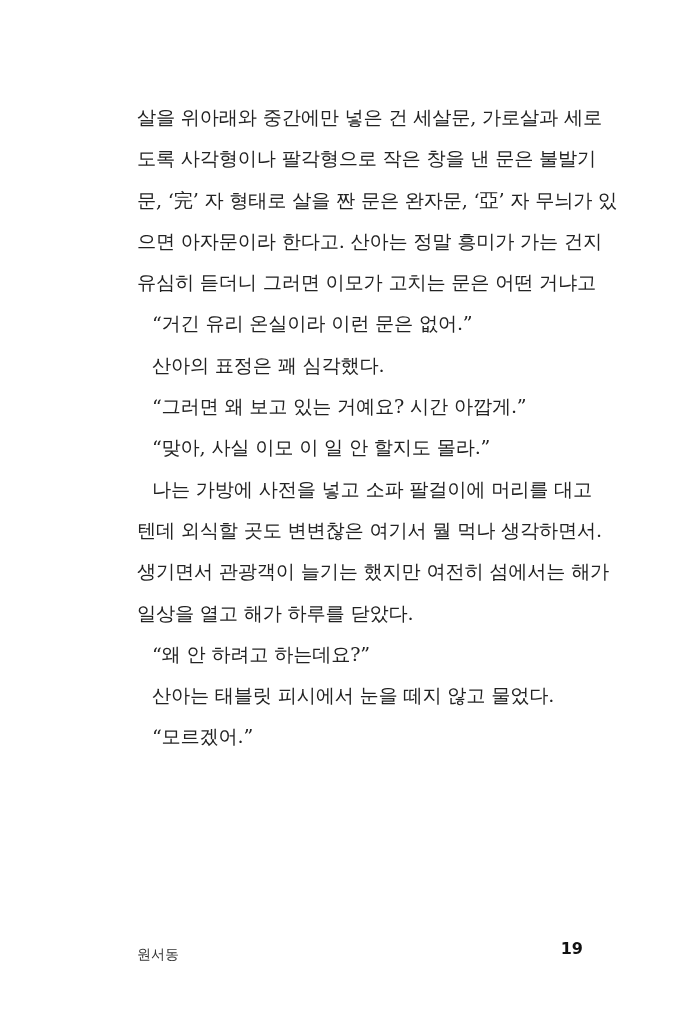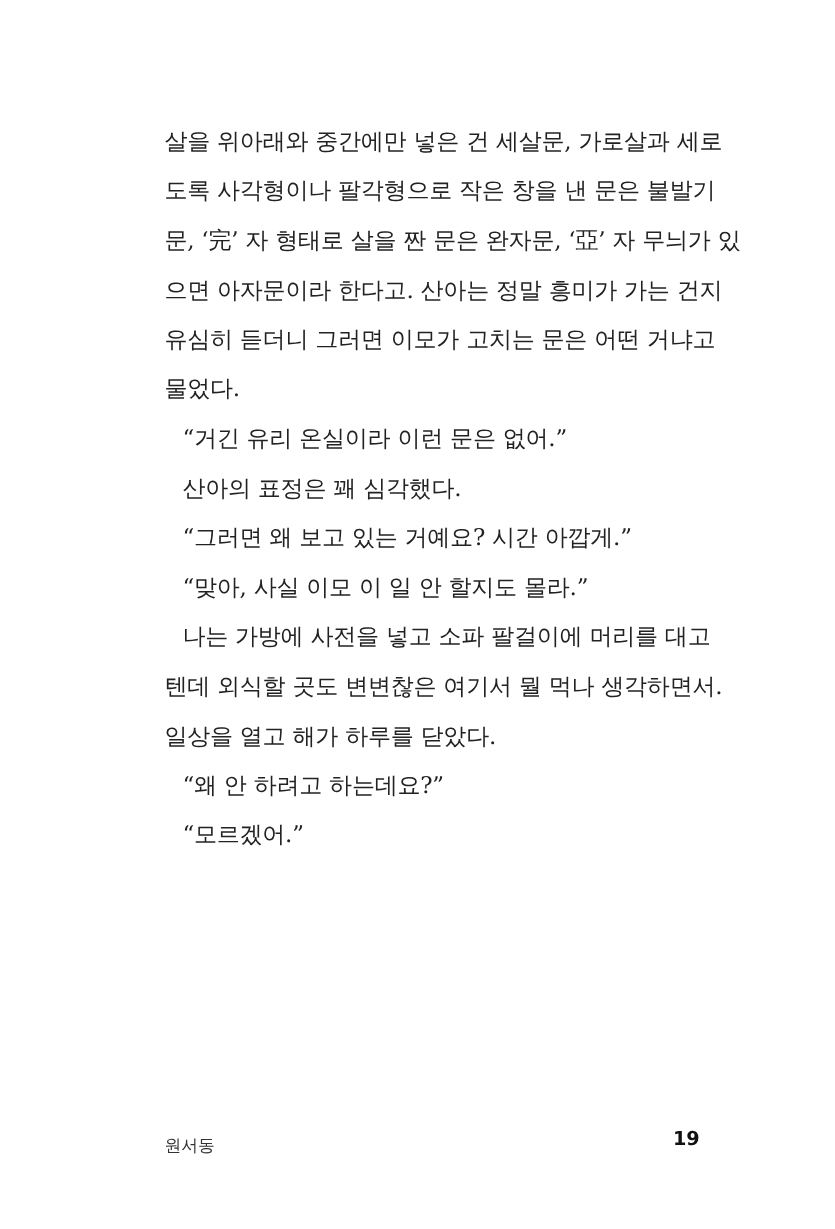--- a/index.html
+++ b/index.html
@@ -72,29 +72,30 @@
 </head>
 <body>
 
 <div class="page">
   <div class="body-text">
     <div class="line">살을 위아래와 중간에만 넣은 건 세살문, 가로살과 세로</div>
     <div class="line">도록 사각형이나 팔각형으로 작은 창을 낸 문은 불발기</div>
     <div class="line">문, ‘完’ 자 형태로 살을 짠 문은 완자문, ‘亞’ 자 무늬가 있</div>
     <div class="line">으면 아자문이라 한다고. 산아는 정말 흥미가 가는 건지</div>
     <div class="line">유심히 듣더니 그러면 이모가 고치는 문은 어떤 거냐고</div>
-    <div class="line last">물었다.</div>
     <div class="line indent last">“거긴 유리 온실이라 이런 문은 없어.”</div>
     <div class="line indent last">산아의 표정은 꽤 심각했다.</div>
     <div class="line indent last">“그러면 왜 보고 있는 거예요? 시간 아깝게.”</div>
     <div class="line indent last">“맞아, 사실 이모 이 일 안 할지도 몰라.”</div>
     <div class="line indent">나는 가방에 사전을 넣고 소파 팔걸이에 머리를 대고</div>
     <div class="line">텐데 외식할 곳도 변변찮은 여기서 뭘 먹나 생각하면서.</div>
+    <div class="line">생기면서 관광객이 늘기는 했지만 여전히 섬에서는 해가</div>
     <div class="line last">일상을 열고 해가 하루를 닫았다.</div>
     <div class="line indent last">“왜 안 하려고 하는데요?”</div>
+    <div class="line indent last">산아는 태블릿 피시에서 눈을 떼지 않고 물었다.</div>
     <div class="line indent last">“모르겠어.”</div>
   </div>
 
   <div class="footer">
     <span class="footer-title">원서동</span>
     <span class="page-number">19</span>
   </div>
 </div>
 
 </body></html>

